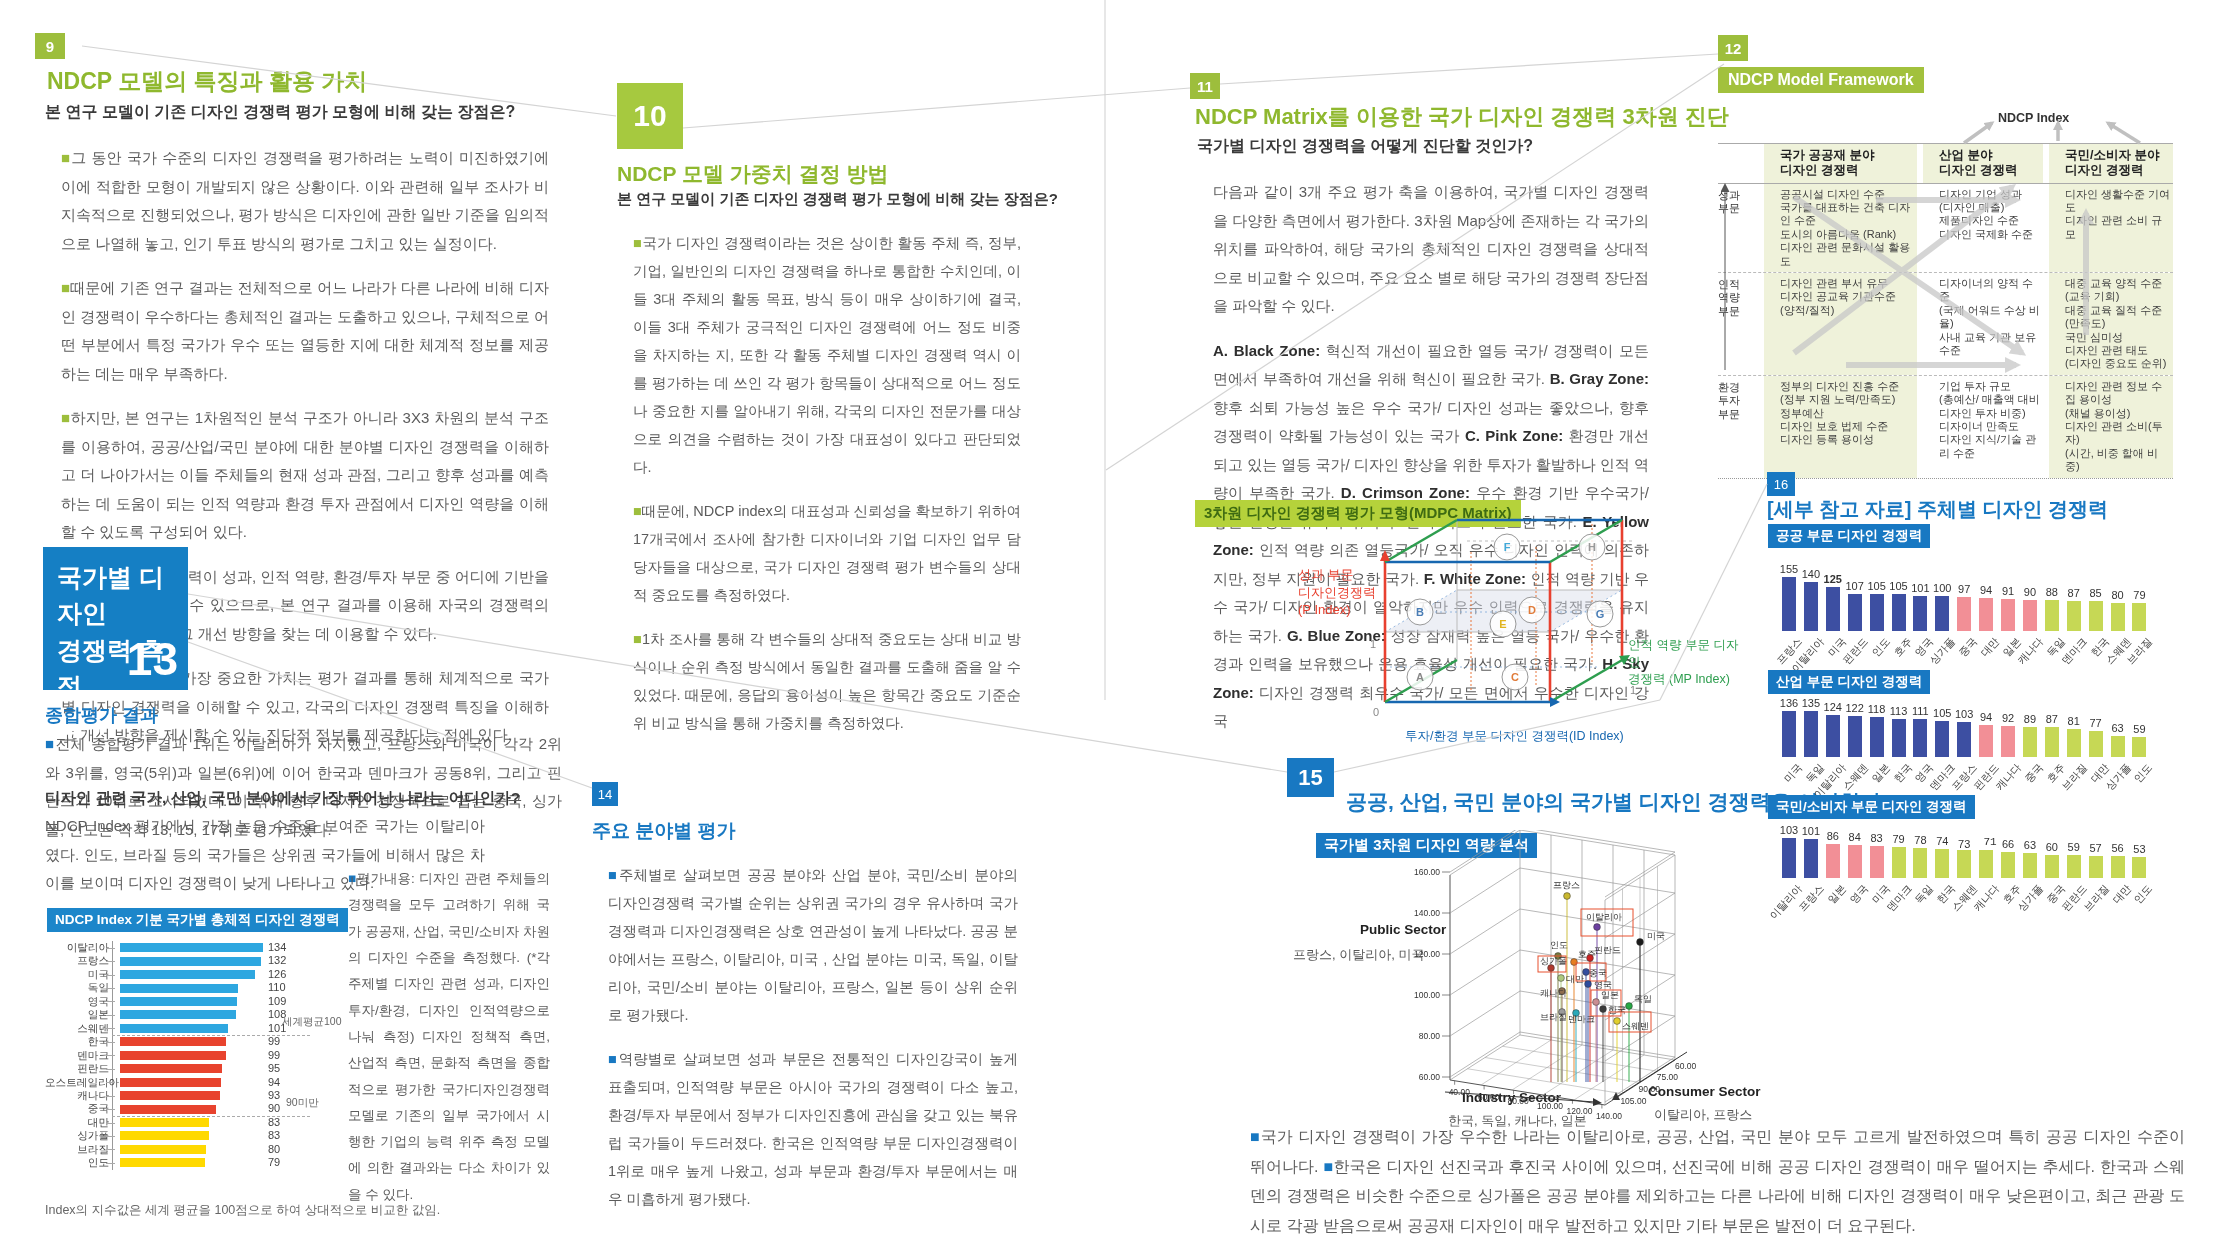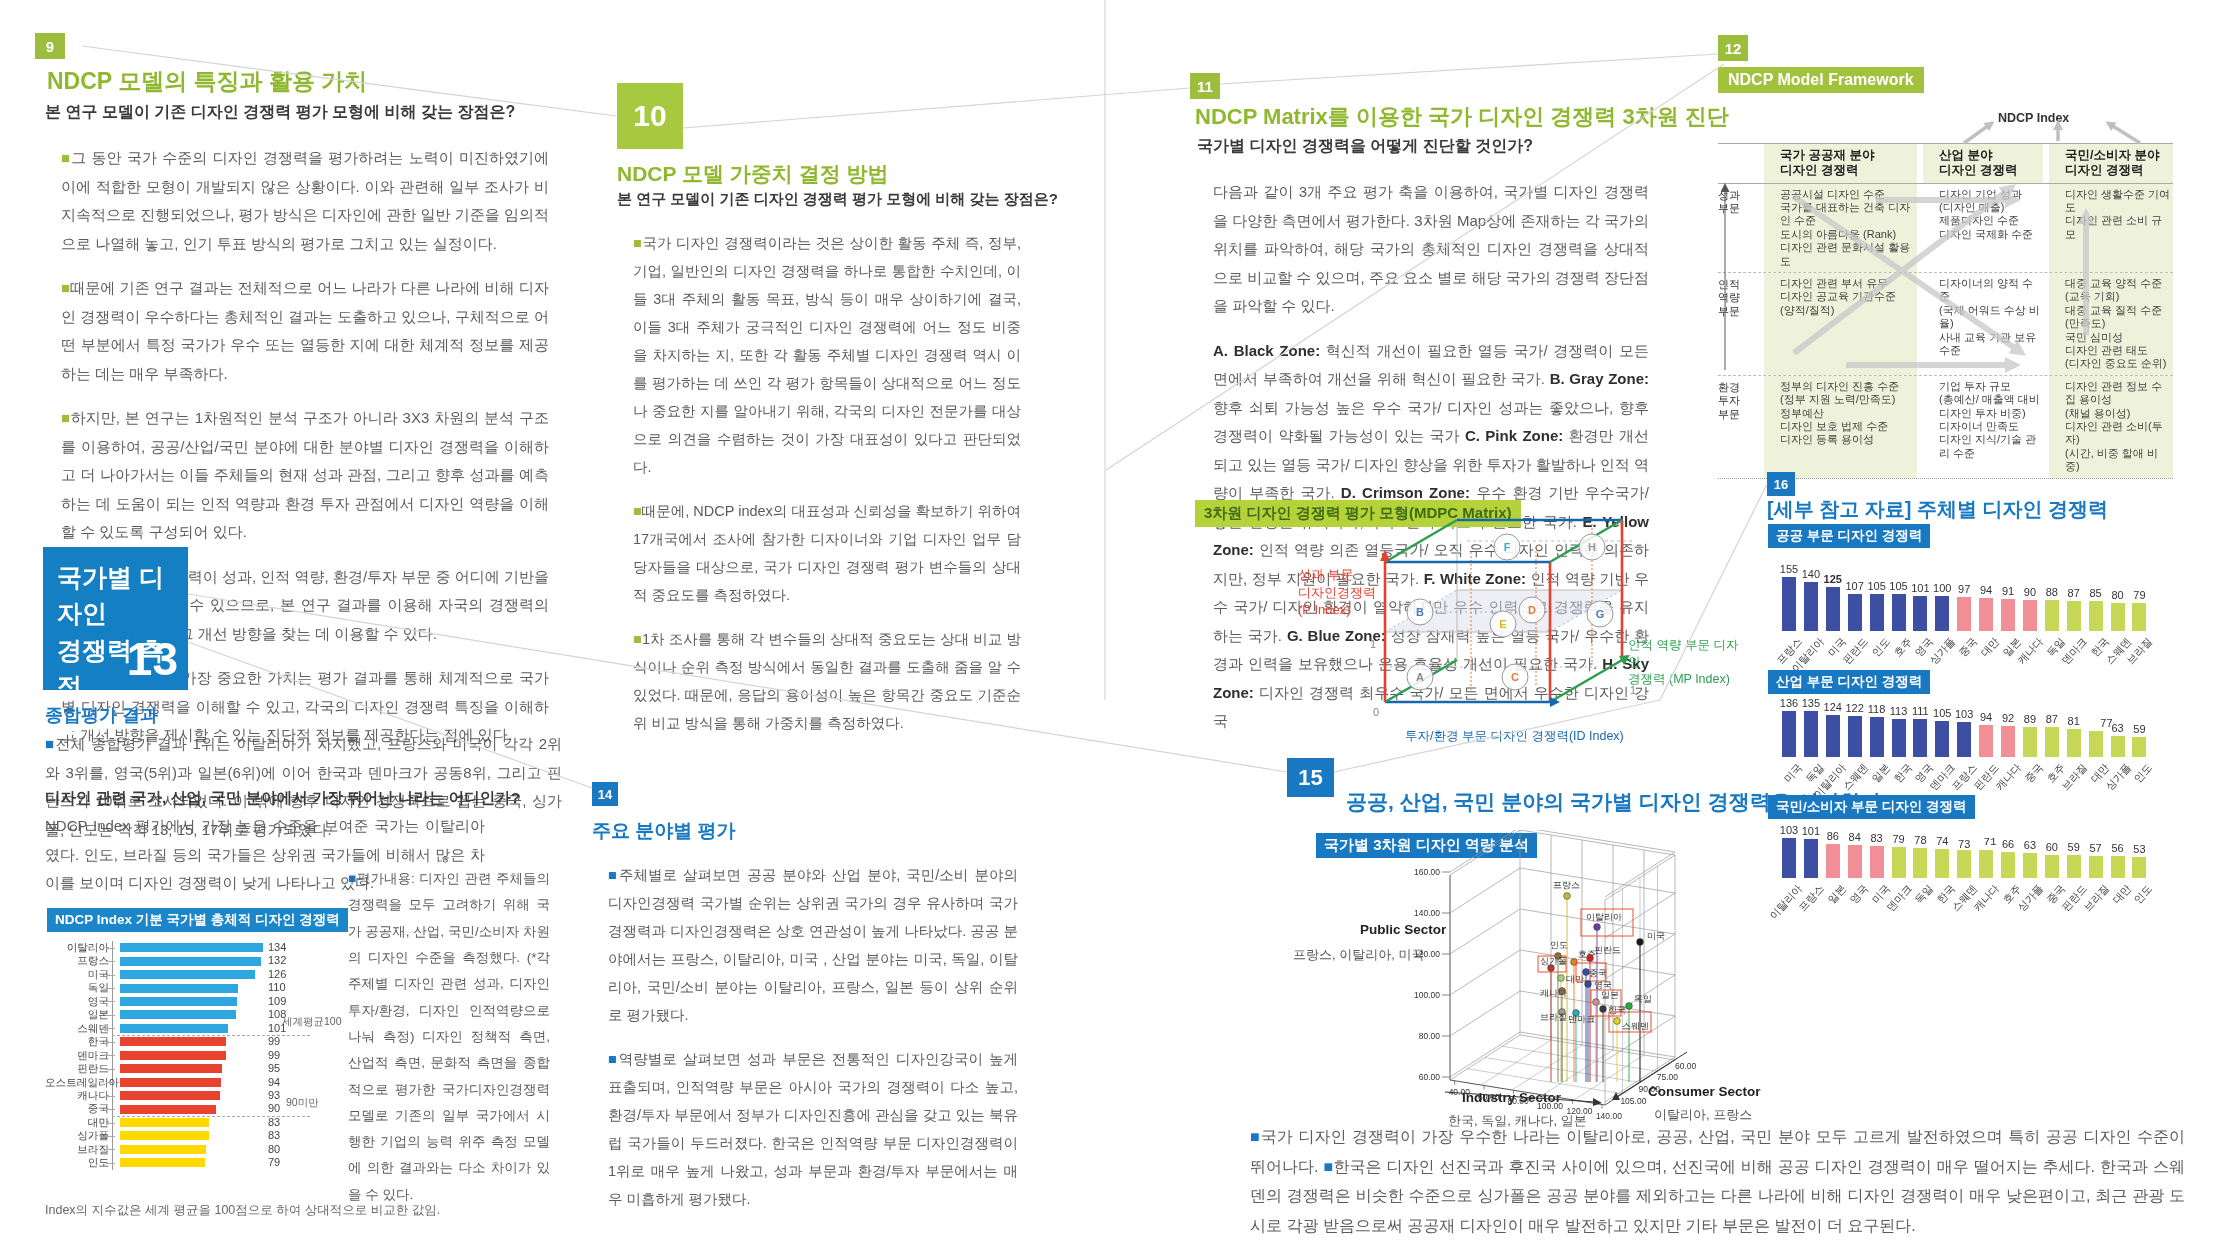--- a/index.html
+++ b/index.html
@@ -1,21 +1,21 @@
 <!DOCTYPE html>
 <html><head>
 <meta charset="utf-8">
 <style>
   html,body{margin:0;padding:0;background:#e8e8e8}
   #page{position:relative;width:2213px;height:1242px;background:#ffffff;overflow:hidden;
         font-family:"Liberation Sans","DejaVu Sans",sans-serif;color:#5b5b5b}
   .abs{position:absolute}
   .gnum{background:#9DBE3C;color:#fff;font-weight:bold;font-size:15px;width:30px;height:26px;
         display:flex;align-items:center;justify-content:center}
-  .bnum{background:#1878C2;color:#fff;font-weight:bold;font-size:13px;width:26px;height:24px;
+  .bnum{background:#1878C2;color:#fff;font-weight:normal;font-size:13px;width:26px;height:24px;
         display:flex;align-items:center;justify-content:center}
   .gtitle{color:#8FB82E;font-size:23px;font-weight:bold;white-space:nowrap}
   .btitle{color:#1878C2;font-weight:bold;white-space:nowrap}
   .q{font-size:16px;font-weight:bold;color:#3a3a3a}
   .body{font-size:15px;line-height:1.9;text-align:justify;color:#5b5b5b}
   .body p{margin:16px}
   .bigbox{background:#157FC4;color:#fff}
   .bluebadge{display:inline-block;background:#1C86CA;color:#fff;font-weight:bold;
              font-size:13.5px;padding:3px 8px;white-space:nowrap}
   .greenbadge{display:inline-block;background:#B5D23B;color:#3E6B12;font-weight:bold;
@@ -605,21 +605,21 @@
       <div class="abs" style="left: 257.9px; top: 56.74px; width: 14px; height: 30.26px; background: rgb(198, 216, 85);"></div>
       <span class="vval" style="left: 247.9px; top: 42.74px;">89</span>
       <span class="vlabel" style="left: 210.9px; top: 91px;">중국</span>
       <div class="abs" style="left: 279.8px; top: 57.42px; width: 14px; height: 29.58px; background: rgb(198, 216, 85);"></div>
       <span class="vval" style="left: 269.8px; top: 43.42px;">87</span>
       <span class="vlabel" style="left: 232.8px; top: 91px;">호주</span>
       <div class="abs" style="left: 301.7px; top: 59.46px; width: 14px; height: 27.54px; background: rgb(198, 216, 85);"></div>
       <span class="vval" style="left: 291.7px; top: 45.46px;">81</span>
       <span class="vlabel" style="left: 254.7px; top: 91px;">브라질</span>
       <div class="abs" style="left: 323.6px; top: 60.82px; width: 14px; height: 26.18px; background: rgb(198, 216, 85);"></div>
-      <span class="vval" style="left: 313.6px; top: 46.82px; text-align: right;">77</span>
+      <span class="vval" style="left: 313.6px; top: 46.82px;">77</span>
       <span class="vlabel" style="left: 276.6px; top: 91px;">대만</span>
       <div class="abs" style="left: 345.5px; top: 65.58px; width: 14px; height: 21.42px; background: rgb(198, 216, 85);"></div>
       <span class="vval" style="left: 335.5px; top: 51.58px;">63</span>
       <span class="vlabel" style="left: 298.5px; top: 91px;">싱가폴</span>
       <div class="abs" style="left: 367.4px; top: 66.94px; width: 14px; height: 20.06px; background: rgb(198, 216, 85);"></div>
       <span class="vval" style="left: 357.4px; top: 52.94px;">59</span>
       <span class="vlabel" style="left: 320.4px; top: 91px;">인도</span>
     </div>
   <div class="abs" id="vc3" style="left:1765px;top:795px;width:450px;height:150px">
     <span class="bluebadge abs" style="left:3px;top:0;background:#1878C2">국민/소비자 부문 디자인 경쟁력</span>

